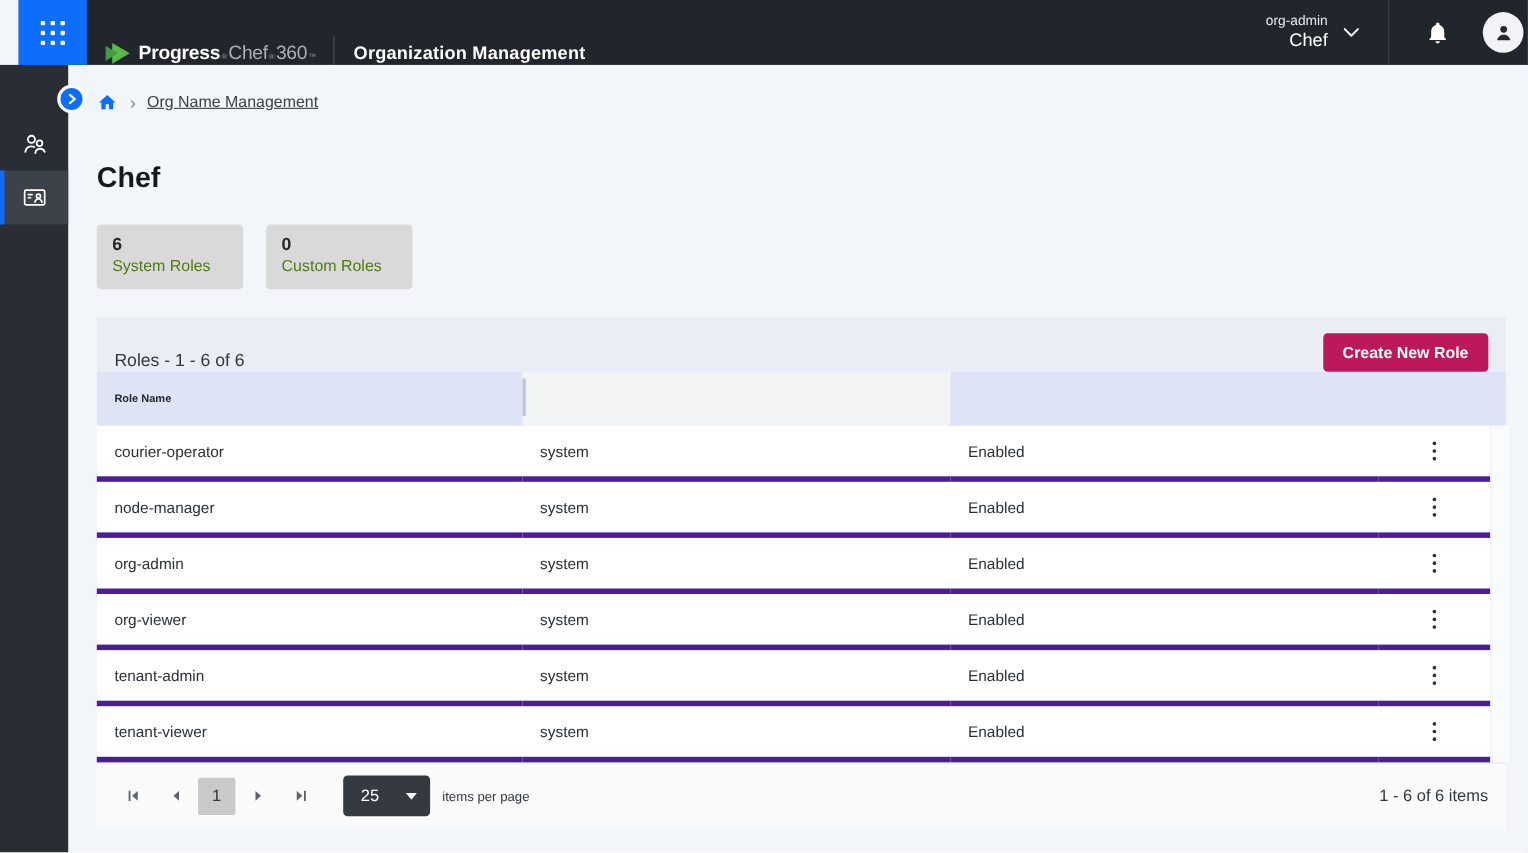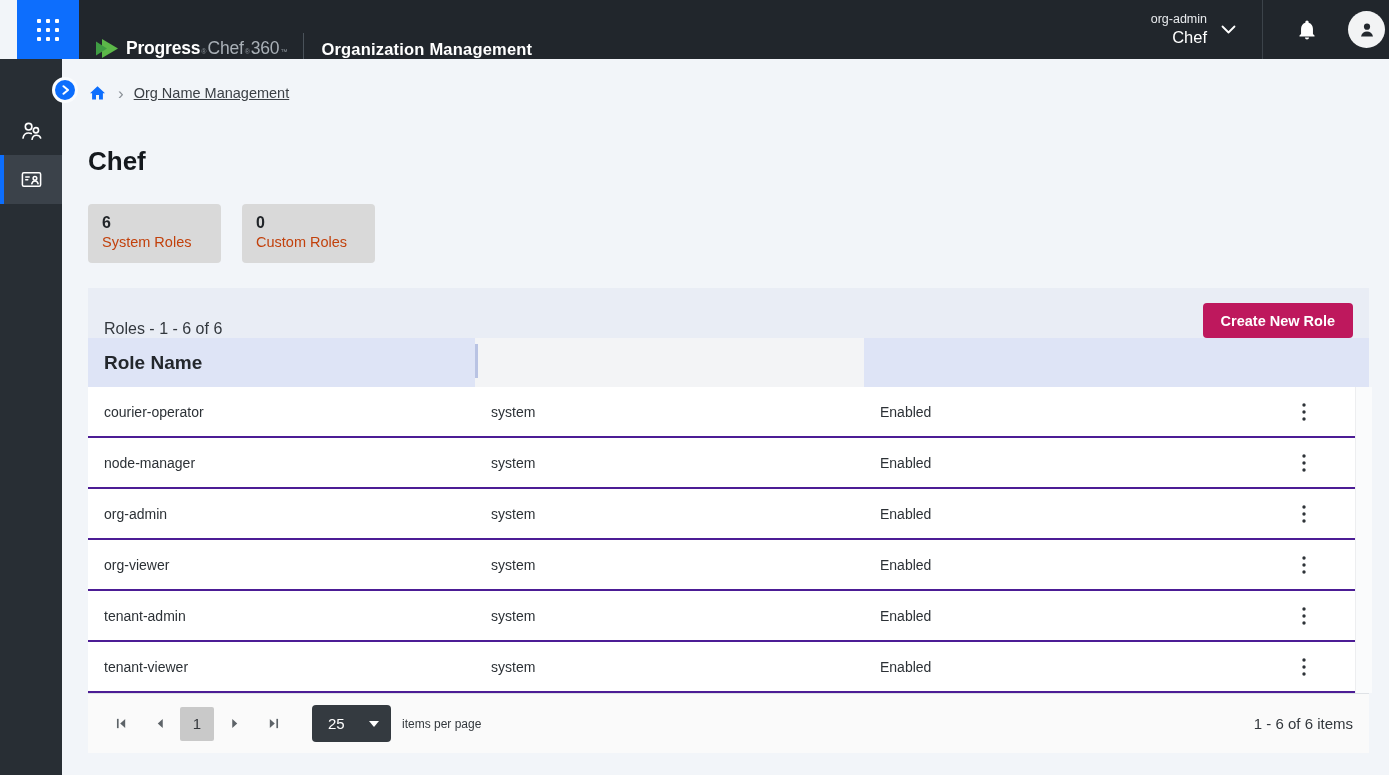--- a/index.html
+++ b/index.html
@@ -70,52 +70,52 @@
   .breadcrumb { display:flex; align-items:center; height:24px; }
   .bc-home { background:none; border:none; cursor:pointer; }
   .bc-sep { color:#8a9097; font-size:17px; margin:0 10px 0 11px; line-height:1; }
   .bc-link { color:#3b4046; font-size:14.5px; text-decoration:underline; cursor:pointer; }
 
   .page-title { margin-top:42px; font-size:26px; line-height:28px; font-weight:bold; color:#15191e; }
 
   .stats { margin-top:29px; display:flex; gap:21px; }
   .stat-card { min-width:133px; height:59px; background:#d9d9d9; border-radius:4px; padding:9px 14px 0 14px; }
   .stat-value { font-size:16px; font-weight:bold; color:#212529; line-height:19px; }
-  .stat-label { font-size:14.5px; color:#c2410c; margin-top:2px; white-space:nowrap; }
+  .stat-label { font-size:14.5px; color:#4d7c0f; margin-top:2px; white-space:nowrap; }
 
   
   .table-card { margin-top:25px; width:1281px; background:#fff; }
 
   .toolbar {
     height:50px; background:#e9edf5; display:flex; align-items:flex-end;
     justify-content:space-between; padding:0 16px;
   }
   .toolbar-title { font-size:16px; color:#33383e; }
   .create-btn {
     height:35px; padding:0 18px; background:#be185d; color:#fff; font-weight:bold;
     font-size:14.5px; border:none; border-radius:4px; cursor:pointer;
   }
 
   .grid-head {
     display:grid; grid-template-columns:387px 389px 389px 102px 14px; height:49px;
     background:#dee4f6;
   }
   .th {
     display:flex; align-items:center; padding-left:16px;
-    font-weight:bold; font-size:19px; color:#23272c; position:relative;
+    font-weight:bold; font-size:10px; color:#23272c; position:relative;
   }
   .th.sep::before, .head-gutter::before {
     content:""; position:absolute; left:0; top:6px; bottom:9px; width:3px; background:#b9c3e3;
   }
   .head-gutter { background:#f3f4f6; position:relative; }
 
   .tr { display:grid; grid-template-columns:387px 389px 389px 102px 14px; height:51px; }
   .td {
     display:flex; align-items:center; padding-left:16px;
-    font-size:14px; color:#2c3136; border-bottom:2px solid #4c1d95;
+    font-size:14px; color:#2c3136; border-bottom:5px solid #4c1d95;
   }
   .td-actions { justify-content:center; padding-left:0; }
   .td-gutter { border-bottom:none; background:#fafbfc; border-left:1px solid #edeef0; }
   .kebab-btn { background:none; border:none; cursor:pointer; padding:6px 10px; }
 
   .pager {
     height:60px; background:#fafafa; border-top:1px solid #dfe2e6;
     display:flex; align-items:center; padding:0 16px;
   }
   .pg-btn {

